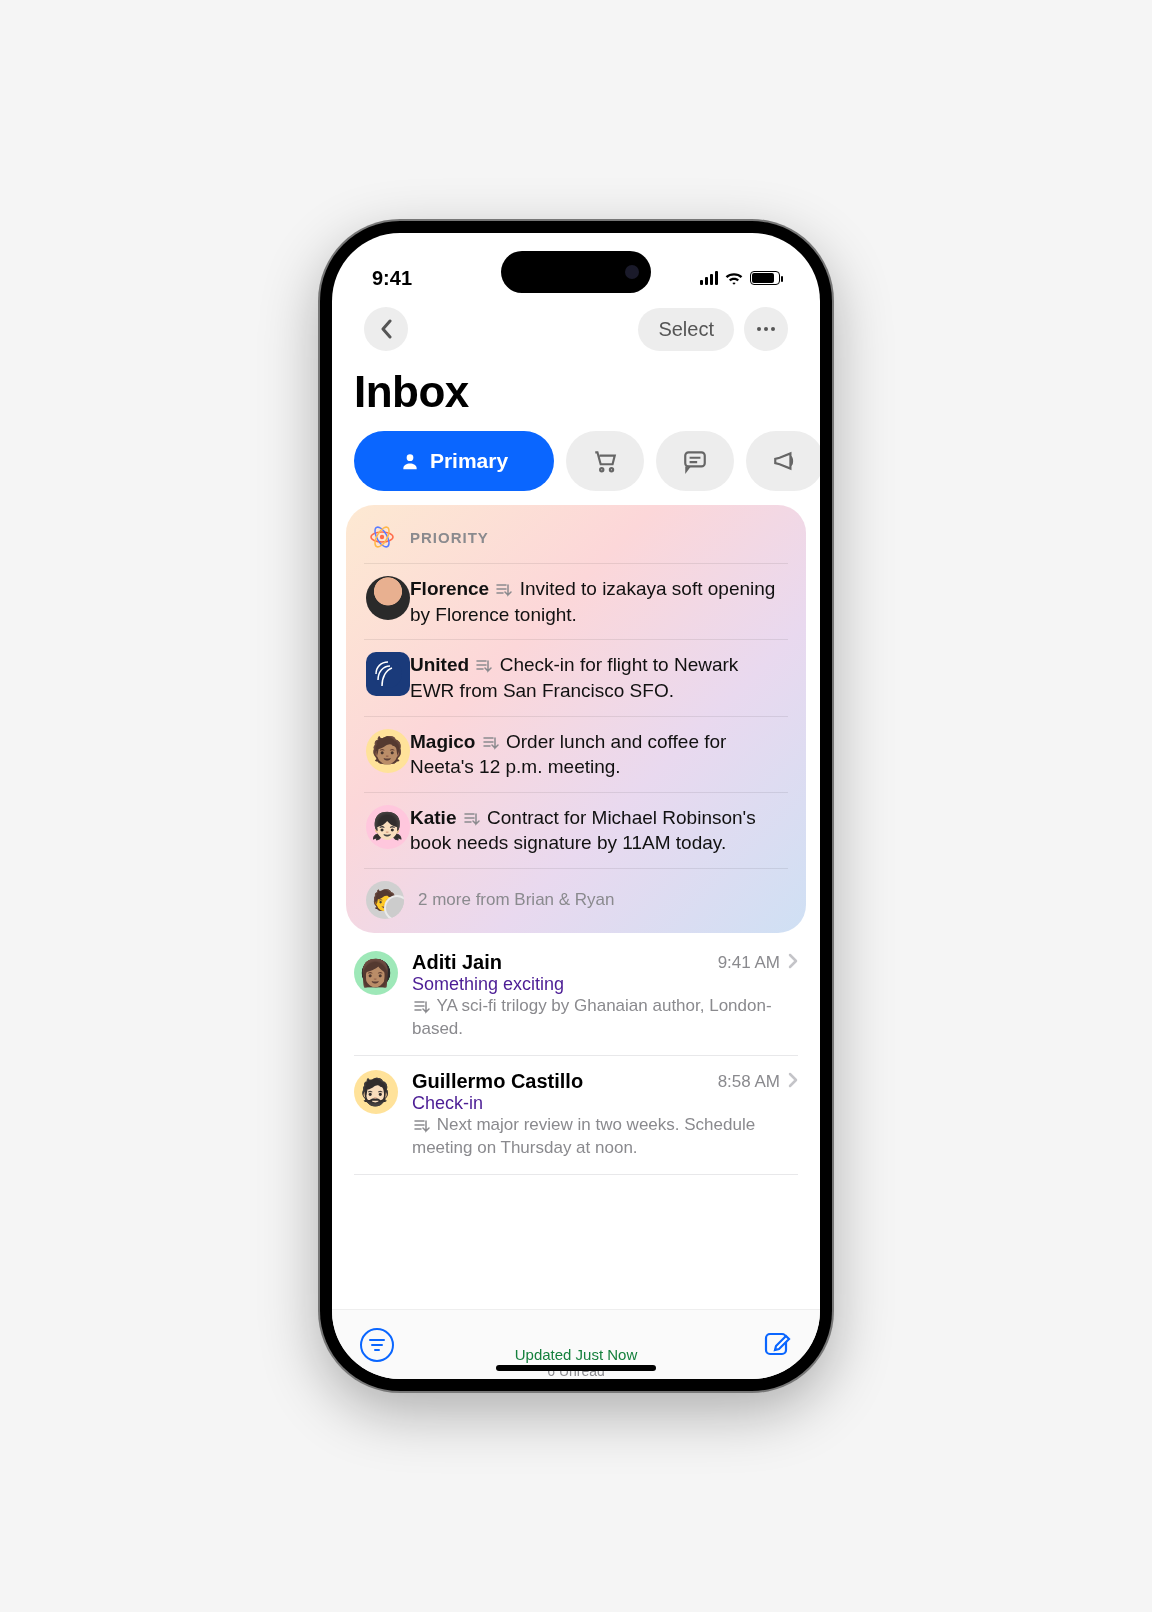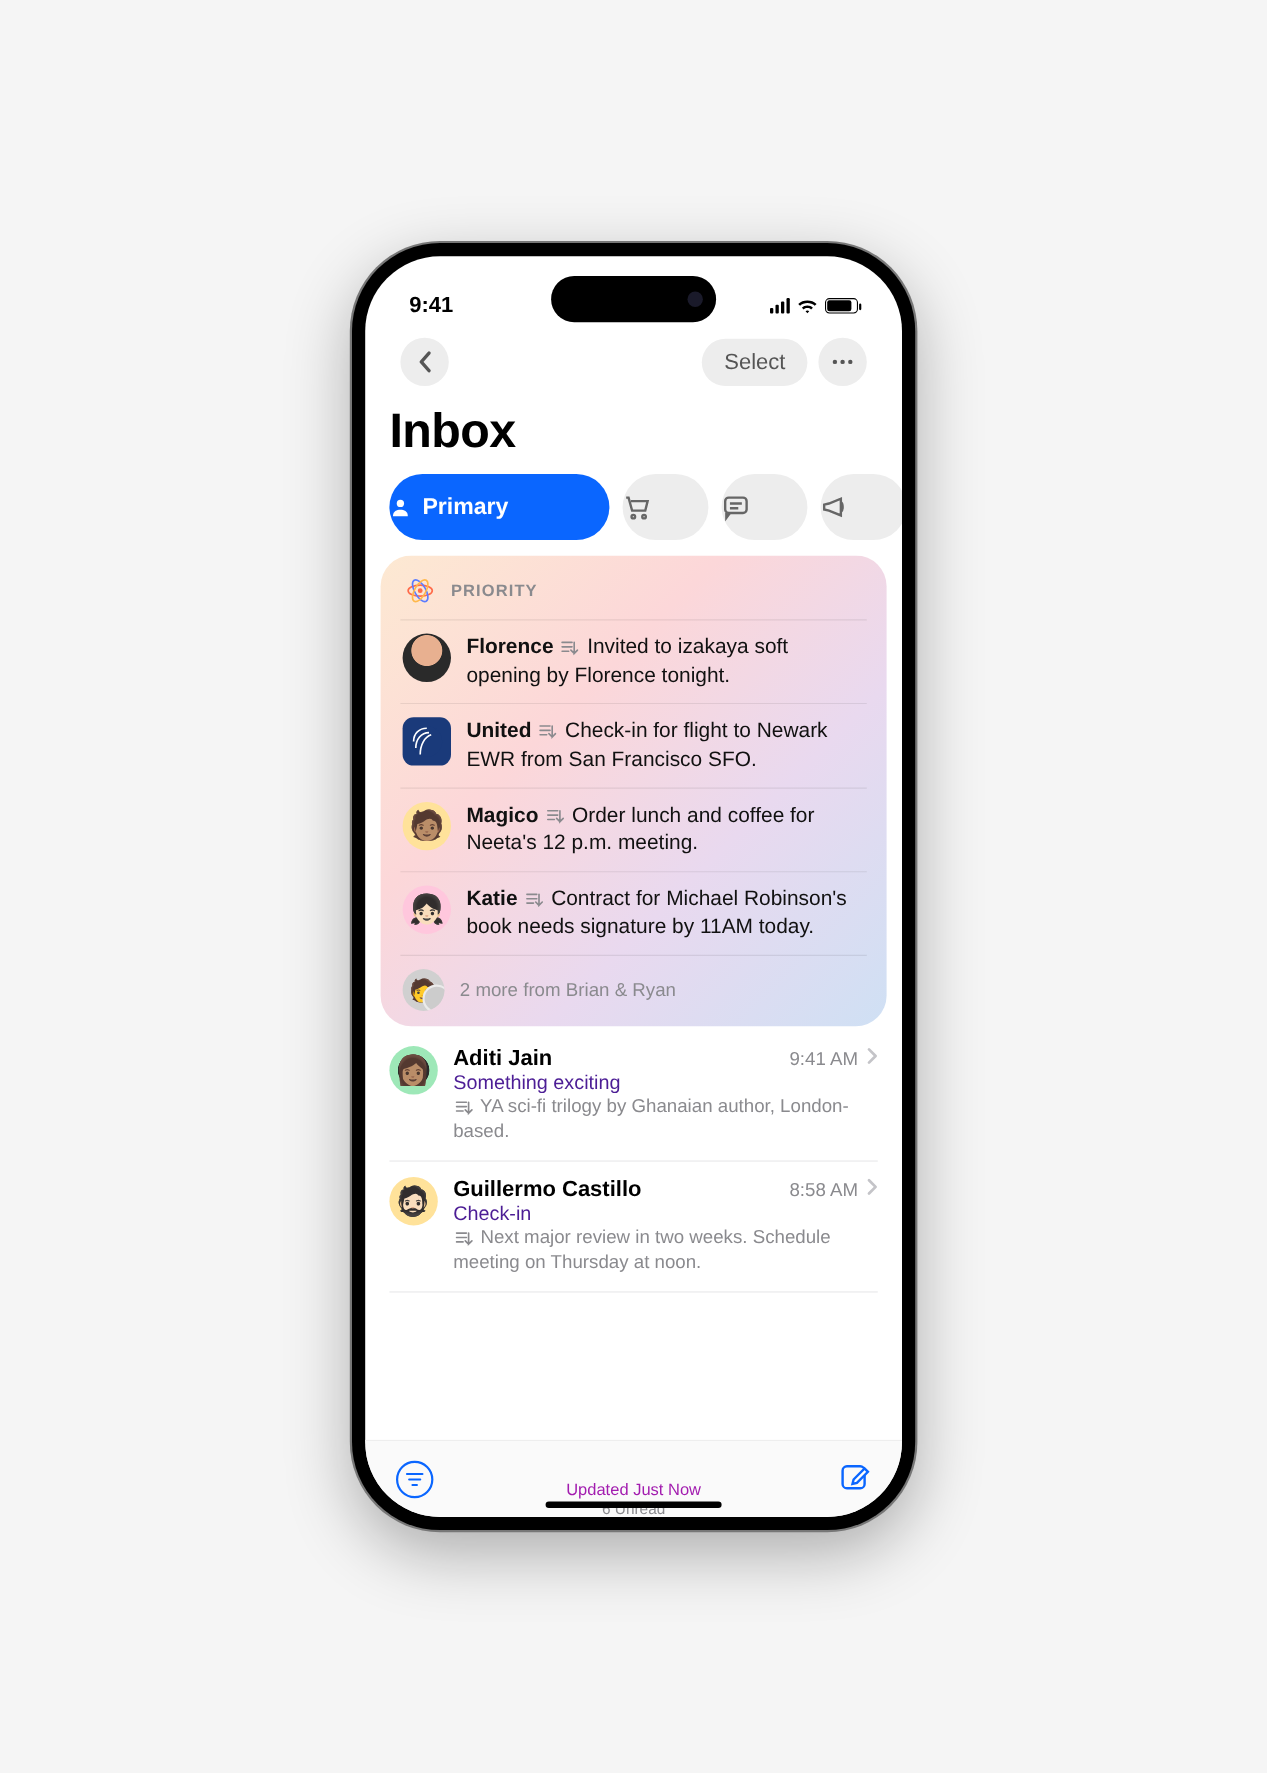--- a/index.html
+++ b/index.html
@@ -98,21 +98,21 @@
     display: flex;
     gap: 12px;
     padding: 0 22px 14px;
   }
   .tab {
     height: 60px;
     border-radius: 30px;
     background: #ededed;
     display: flex;
     align-items: center;
-    justify-content: flex-start;
+    justify-content: center;
     color: #555;
   }
   .tab.primary {
     background: #0a66ff;
     color: #fff;
     flex: 0 0 200px;
     gap: 10px;
     font-size: 21px;
     font-weight: 600;
   }
@@ -126,21 +126,21 @@
   .priority-head {
     display:flex; align-items:center; gap:14px;
     color:#8a8a8e; font-weight:700; letter-spacing:1px;
     font-size:15px; padding: 4px 4px 12px;
   }
   .siri-icon{
     width:28px; height:28px; position:relative;
   }
   .siri-icon svg{width:100%;height:100%;}
   .p-item {
-    display:flex; gap:14px;
+    display:flex; gap:0;
     padding: 12px 2px;
     border-top: 1px solid rgba(0,0,0,0.08);
   }
   .avatar {
     width:44px; height:44px; border-radius:50%;
     flex-shrink:0;
     background:#ddd;
     display:flex; align-items:center; justify-content:center;
     overflow:hidden;
   }
@@ -182,21 +182,21 @@
     display:flex; align-items:center; justify-content:space-between;
     padding:0 28px;
     position:relative;
   }
   .filter-btn{
     width:34px;height:34px;border:2px solid #0a66ff;border-radius:50%;
     display:flex;align-items:center;justify-content:center;color:#0a66ff;
   }
   .compose-btn{ color:#0a66ff; }
   .bottom-text{ text-align:center; position:absolute; left:0; right:0;}
-  .bottom-text .l1{ font-size:15px; color:#a21caf;margin-top:36px;}
+  .bottom-text .l1{ font-size:15px; color:#15803d;margin-top:36px;}
   .bottom-text .l2{ font-size:14px; color:#8a8a8e;}
   .home-ind{
     position:absolute; bottom:8px; left:50%; transform:translateX(-50%);
     width:160px;height:6px;background:#000;border-radius:4px;
   }
   
   .av-florence{background: radial-gradient(circle at 50% 35%, #e8b090 38%, #2a2a2a 40%);}
   .av-united{background:#1a3a7a; border-radius:10px; color:#fff; font-size:10px;}
   .av-magico{background:#ffe29a;}
   .av-katie{background:#ffc7dd;}

